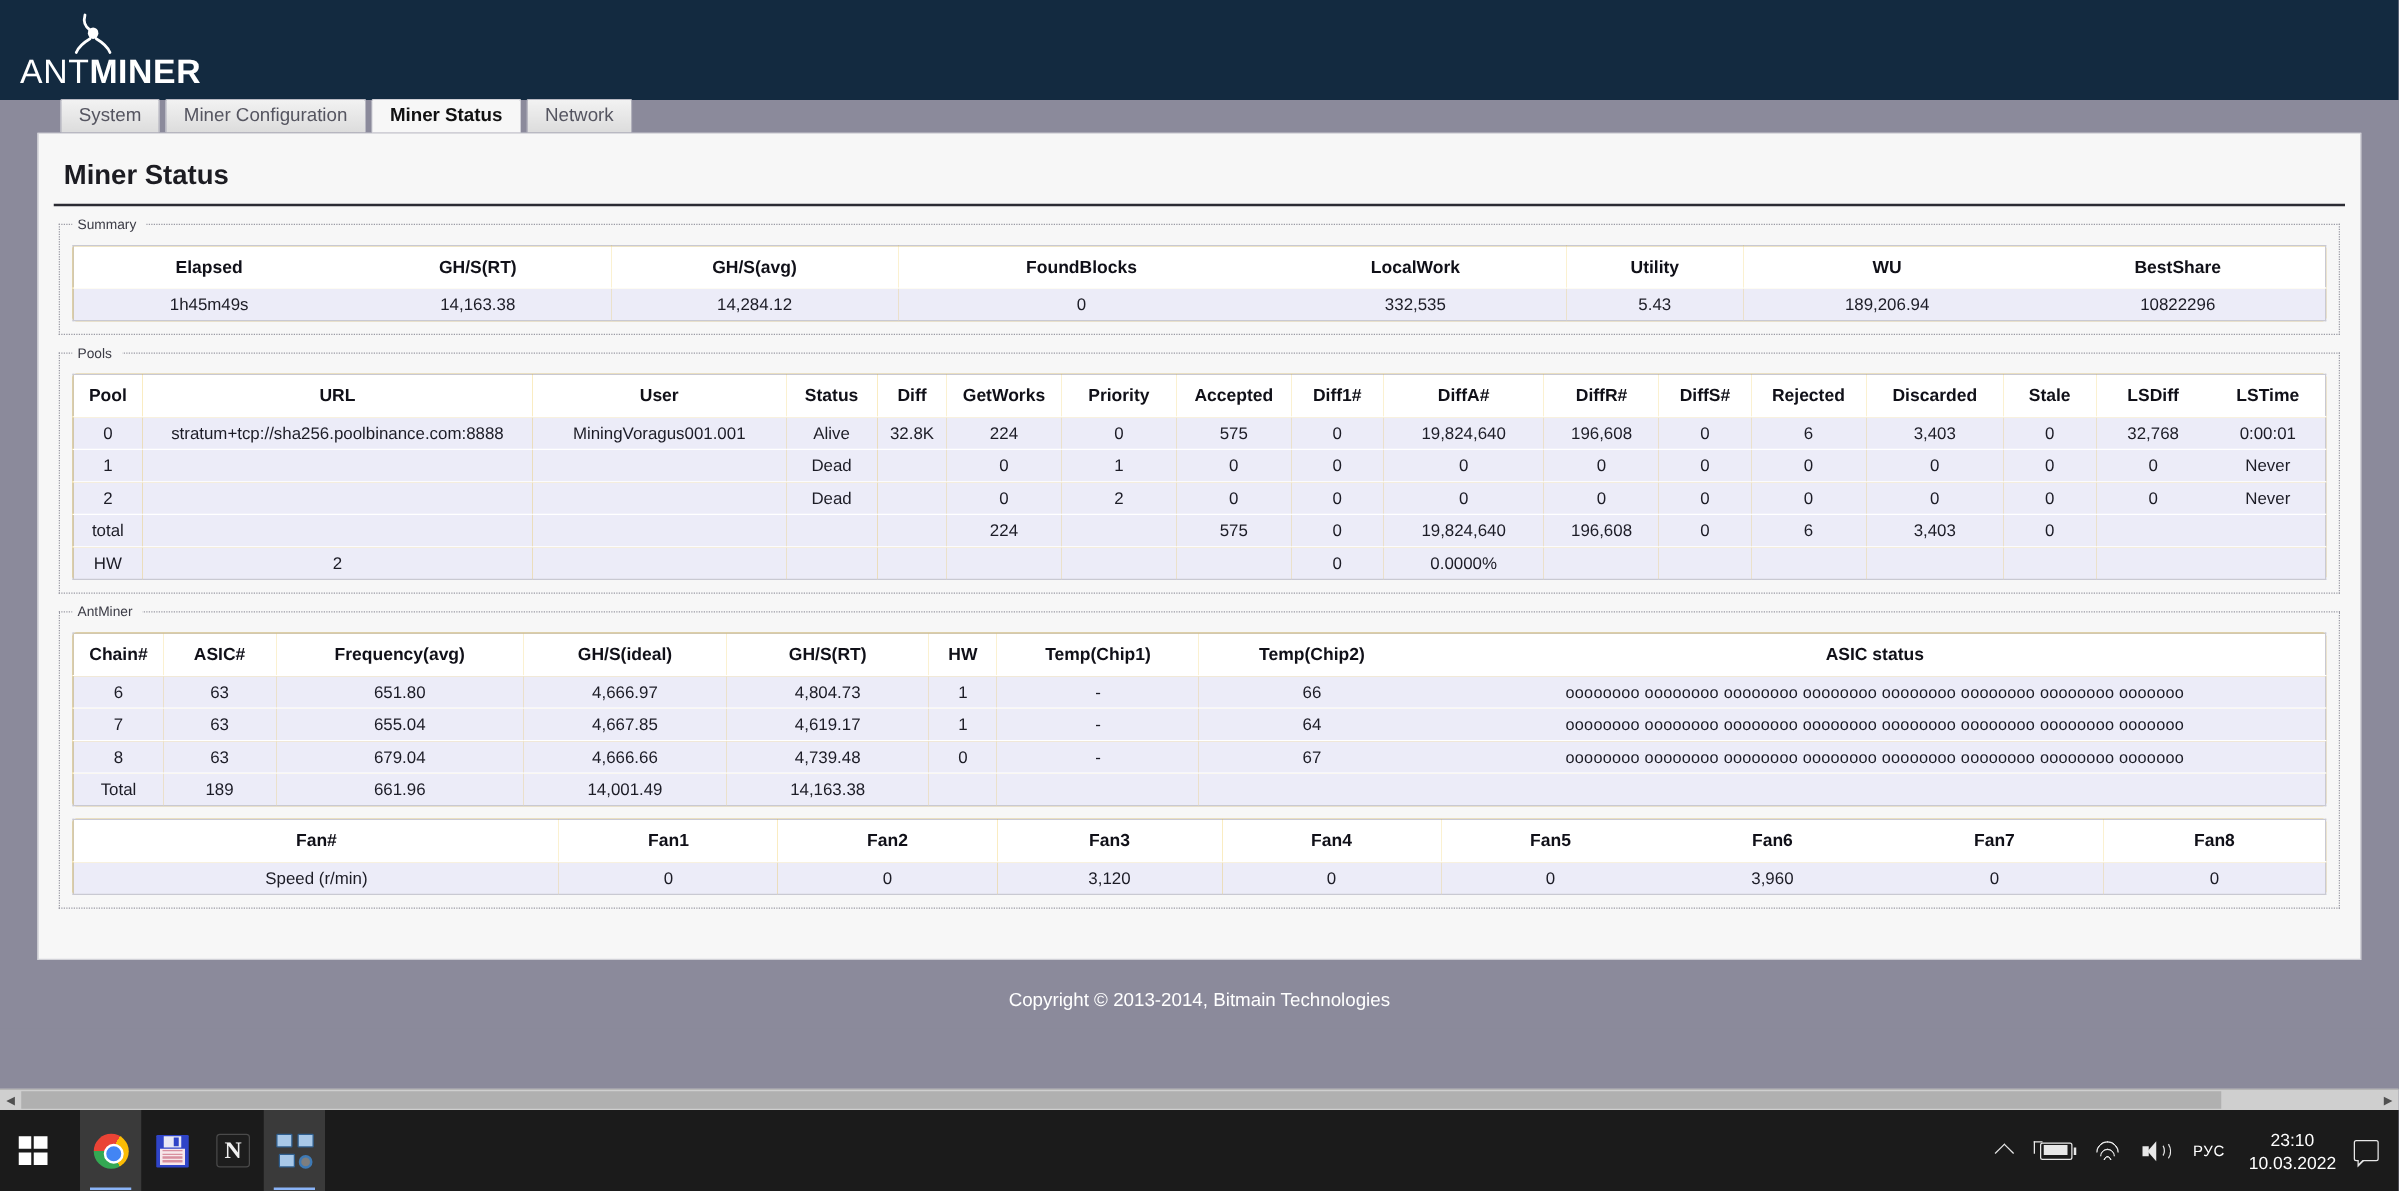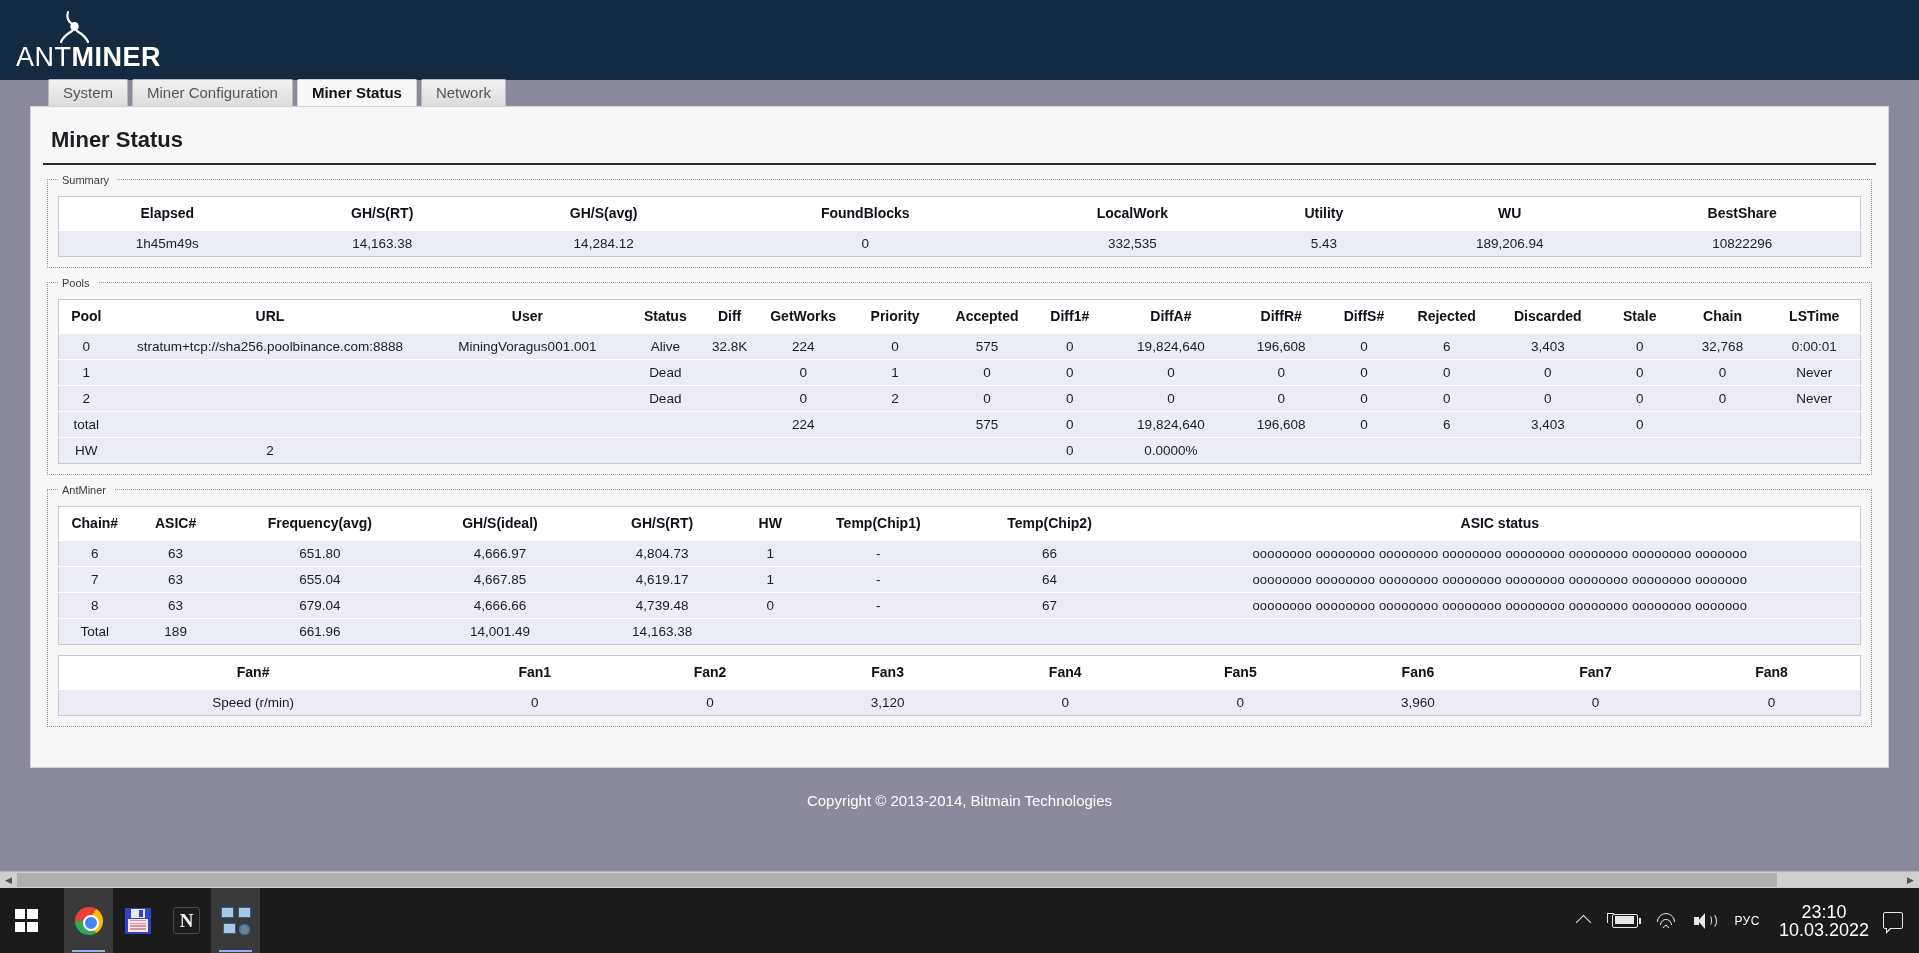--- a/index.html
+++ b/index.html
@@ -434,21 +434,21 @@
     border-left-color: transparent;
     border-top-color: transparent;
     border-bottom-color: transparent;
     border-radius: 50%;
   }
   .speaker .wv1 { width: 7px; height: 11px; left: 11px; top: 2.5px; }
   .speaker .wv2 { width: 12px; height: 16px; left: 11px; top: 0px; }
 
   .clock {
     text-align: center;
-    font-size: 18px;
+    font-size: 14px;
     line-height: 18px;
     padding: 0 14px 0 10px;
     cursor: pointer;
   }
   .notify {
     width: 20px; height: 17px;
     border: 1.7px solid #e8e8e8;
     border-radius: 2px;
     margin-right: 12px;
     position: relative;
@@ -546,21 +546,21 @@
               <th style="width:5%">GetWorks</th>
               <th style="width:5%">Priority</th>
               <th style="width:5%">Accepted</th>
               <th style="width:4%">Diff1#</th>
               <th style="width:7%">DiffA#</th>
               <th style="width:5%">DiffR#</th>
               <th style="width:4%">DiffS#</th>
               <th style="width:5%">Rejected</th>
               <th style="width:6%">Discarded</th>
               <th style="width:4%">Stale</th>
-              <th style="width:5%">Chain</th>
+              <th style="width:5%">LSDiff</th>
               <th style="width:5%">LSTime</th>
             </tr>
           </thead>
           <tbody>
             <tr>
               <td>0</td>
               <td>stratum+tcp://sha256.poolbinance.com:8888</td>
               <td>MiningVoragus001.001</td>
               <td>Alive</td>
               <td>32.8K</td>

